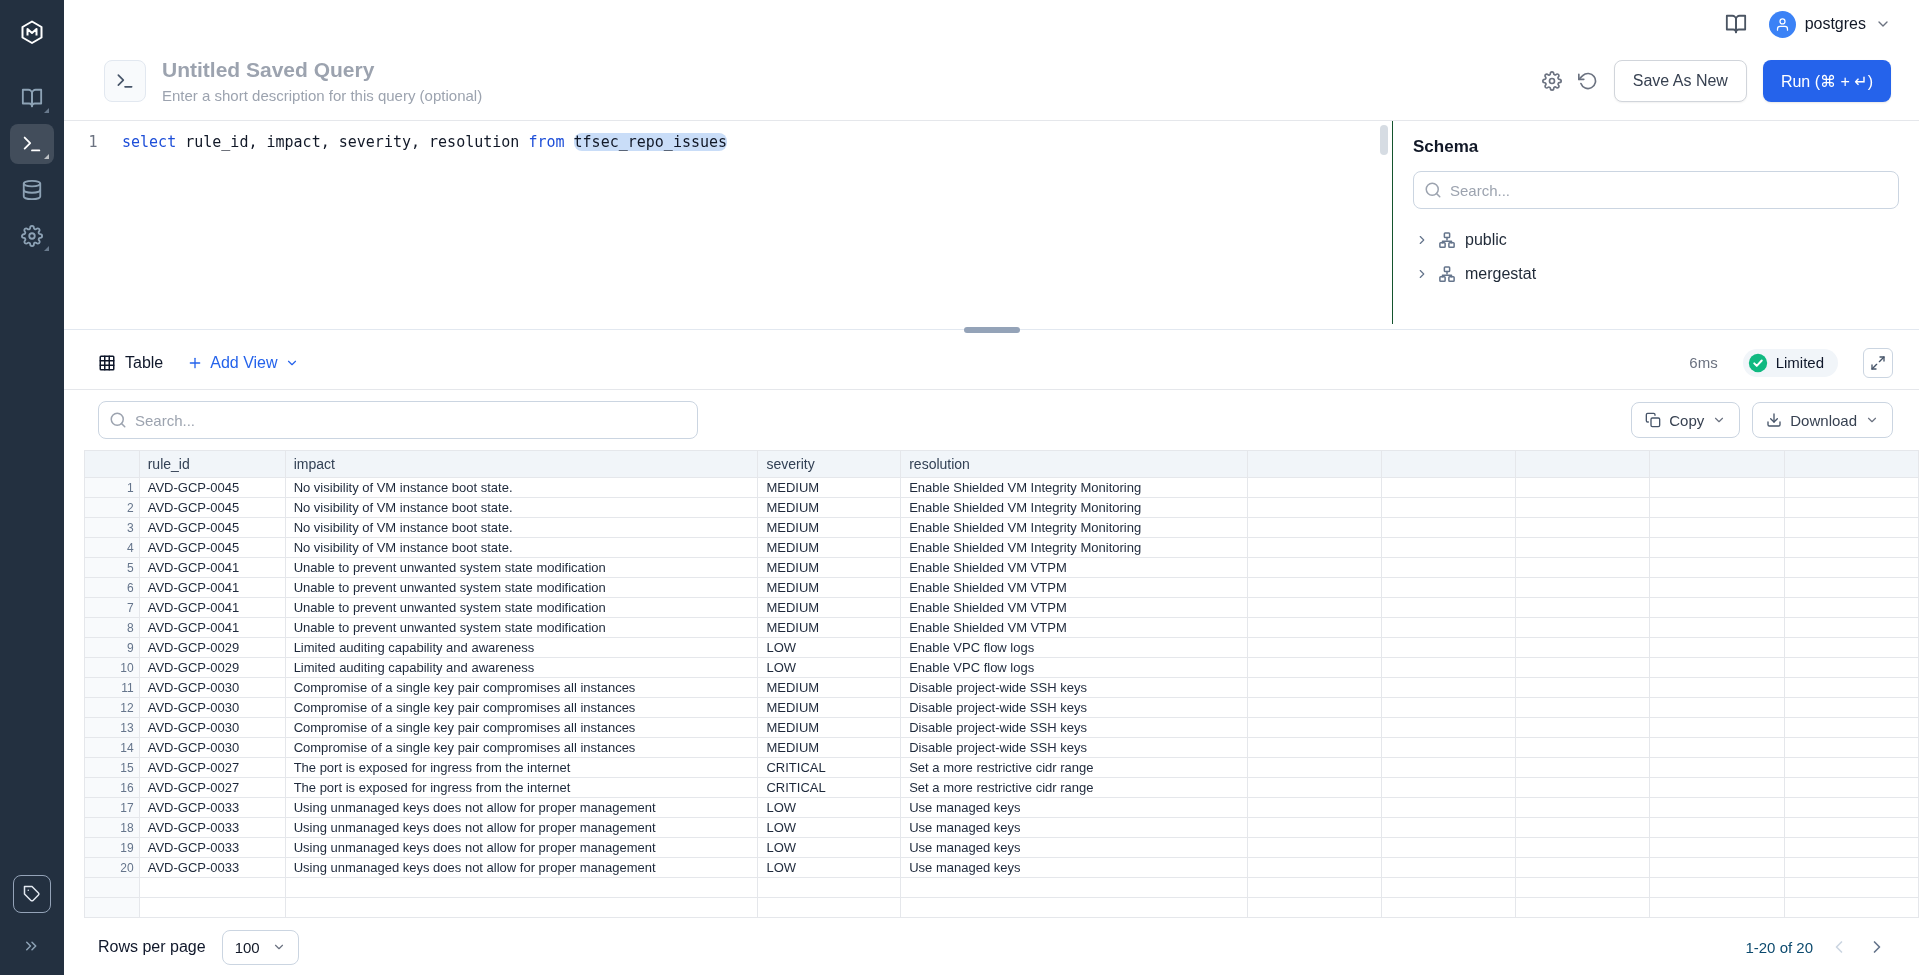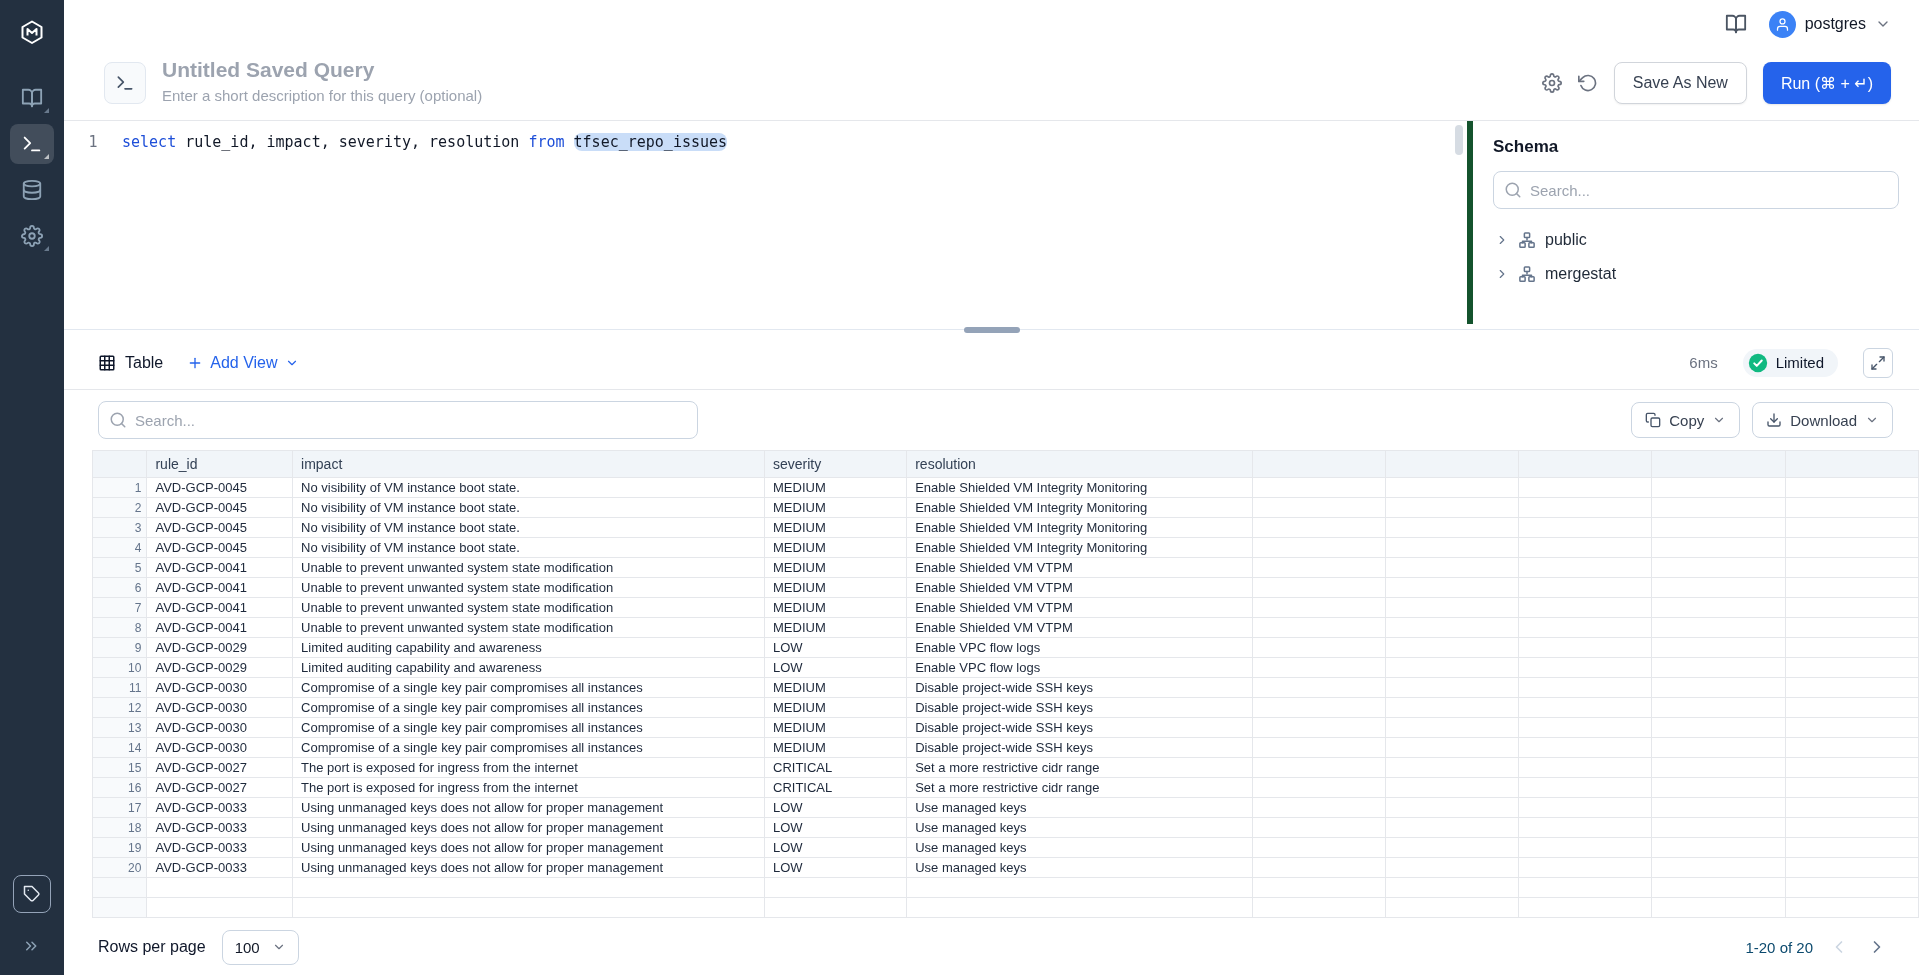--- a/index.html
+++ b/index.html
@@ -24,38 +24,38 @@
 
   
   .main{flex:1;display:flex;flex-direction:column;min-width:0}
   .topbar{height:48px;display:flex;align-items:center;justify-content:flex-end;gap:22px;padding:0 28px;flex-shrink:0}
   .icon-btn{color:#4b5563;display:flex;align-items:center;justify-content:center}
   .user-chip{display:flex;align-items:center;gap:9px;cursor:pointer}
   .avatar{width:27px;height:27px;border-radius:50%;background:#3b82f6;color:#fff;display:flex;align-items:center;justify-content:center}
   .user-name{font-size:16px;font-weight:500;color:#111827}
   .muted{color:#6b7280}
 
-  .query-header{display:flex;align-items:flex-end;gap:16px;padding:10px 28px 16px 40px;flex-shrink:0}
+  .query-header{display:flex;align-items:center;gap:16px;padding:10px 28px 16px 40px;flex-shrink:0}
   .query-icon{width:42px;height:42px;border:1px solid #e2e8f0;background:#f8fafc;border-radius:8px;color:#475569;display:flex;align-items:center;justify-content:center;flex-shrink:0}
   .q-title{font-size:21px;font-weight:600;color:#9ca3af}
   .q-desc{font-size:15px;color:#9ca3af;margin-top:5px}
   .q-actions{margin-left:auto;display:flex;align-items:center;gap:16px}
   .btn-secondary{height:42px;padding:0 18px;border:1px solid #d1d5db;border-radius:8px;background:#fff;font-size:16px;font-weight:500;color:#374151;box-shadow:0 1px 2px rgba(0,0,0,.06)}
   .btn-primary{height:42px;padding:0 18px;border-radius:8px;background:#2563eb;color:#fff;font-size:16px;font-weight:500;box-shadow:0 1px 2px rgba(0,0,0,.1)}
 
   
   .workbench{height:204px;display:flex;border-top:1px solid #e5e7eb;flex-shrink:0;min-height:0}
   .editor{flex:1;position:relative;display:flex;padding-top:8px;overflow:hidden}
   .gutter{width:58px;text-align:center;font-family:"DejaVu Sans Mono",monospace;font-size:15px;color:#6b7280;line-height:26px;flex-shrink:0}
   .code-line{font-family:"DejaVu Sans Mono",monospace;font-size:15px;line-height:26px;white-space:pre;color:#111827}
   .tok-keyword{color:#1d4ed8}
   .tok-plain{color:#111827}
   .tok-highlight{background:#c9ddf8;border-radius:8px}
   .editor-scroll-thumb{position:absolute;top:4px;right:4px;width:8px;height:30px;border-radius:4px;background:#d6dce3}
-  .schema-panel{width:452px;border-left:6px solid #14532d;padding:16px 20px;flex-shrink:0}
+  .schema-panel{width:527px;border-left:1px solid #14532d;padding:16px 20px;flex-shrink:0}
   .schema-title{font-size:17px;font-weight:700;color:#111827;margin-bottom:14px}
   .search-box{position:relative}
   .search-box .sicon{position:absolute;left:11px;top:50%;transform:translateY(-50%);color:#9ca3af}
   .search-box input{width:100%;height:38px;border:1px solid #cbd5e1;border-radius:8px;padding:0 12px 0 36px;font-size:15px;color:#111827;outline:none;font-family:inherit;background:#fff}
   .search-box input::placeholder{color:#9ca3af}
   .schema-tree{margin-top:14px}
   .tree-node{display:flex;align-items:center;gap:9px;padding:8px 2px;color:#1f2937;font-size:16px;cursor:pointer}
   .tree-node .caret{color:#64748b;display:flex}
   .tree-node .node-icon{color:#64748b;display:flex}
 
@@ -72,21 +72,21 @@
   .tb-right{margin-left:auto;display:flex;align-items:center;gap:25px}
   .duration{color:#6b7280;font-size:15px}
   .success-pill{display:flex;align-items:center;gap:8px;background:#f1f5f9;border-radius:999px;padding:4px 14px 4px 5px;font-size:15px;font-weight:500;color:#0f172a}
   .expand-btn{width:30px;height:30px;border:1px solid #cbd5e1;border-radius:6px;display:flex;align-items:center;justify-content:center;color:#475569;background:#fff}
   .results-actions{display:flex;align-items:center;padding:11px 26px 11px 34px;flex-shrink:0}
   .results-actions .search-box{width:600px}
   .ra-right{margin-left:auto;display:flex;gap:12px}
   .btn-chip{height:36px;display:flex;align-items:center;gap:8px;border:1px solid #cbd5e1;border-radius:8px;background:#fff;padding:0 13px;font-size:15px;color:#374151;font-weight:500}
   .btn-chip .cicon{color:#475569;display:flex}
 
-  .table-wrap{flex:1;overflow:hidden;margin-left:28px}
+  .table-wrap{flex:1;overflow:hidden;margin-left:20px}
   table{border-collapse:collapse;table-layout:fixed}
   th,td{border:1px solid #e5e7eb;padding:0 8px;white-space:nowrap;overflow:hidden}
   thead th{background:#f1f5f9;font-weight:400;font-size:14px;color:#334155;height:27px;text-align:left}
   tbody td{height:20px;font-size:13px;color:#1e293b;background:#fff}
   td.rownum{background:#f8fafc;color:#64748b;text-align:right;font-size:12px;padding:0 5px}
 
   .results-footer{height:56px;display:flex;align-items:center;padding:0 30px 0 34px;flex-shrink:0}
   .rpp-label{font-size:16px;color:#0f172a}
   .rpp-select{margin-left:16px;display:flex;align-items:center;gap:12px;border:1px solid #cbd5e1;border-radius:8px;padding:8px 12px;font-size:15px;color:#111827;cursor:pointer;background:#fff}
   .pager{margin-left:auto;display:flex;align-items:center;gap:14px}

